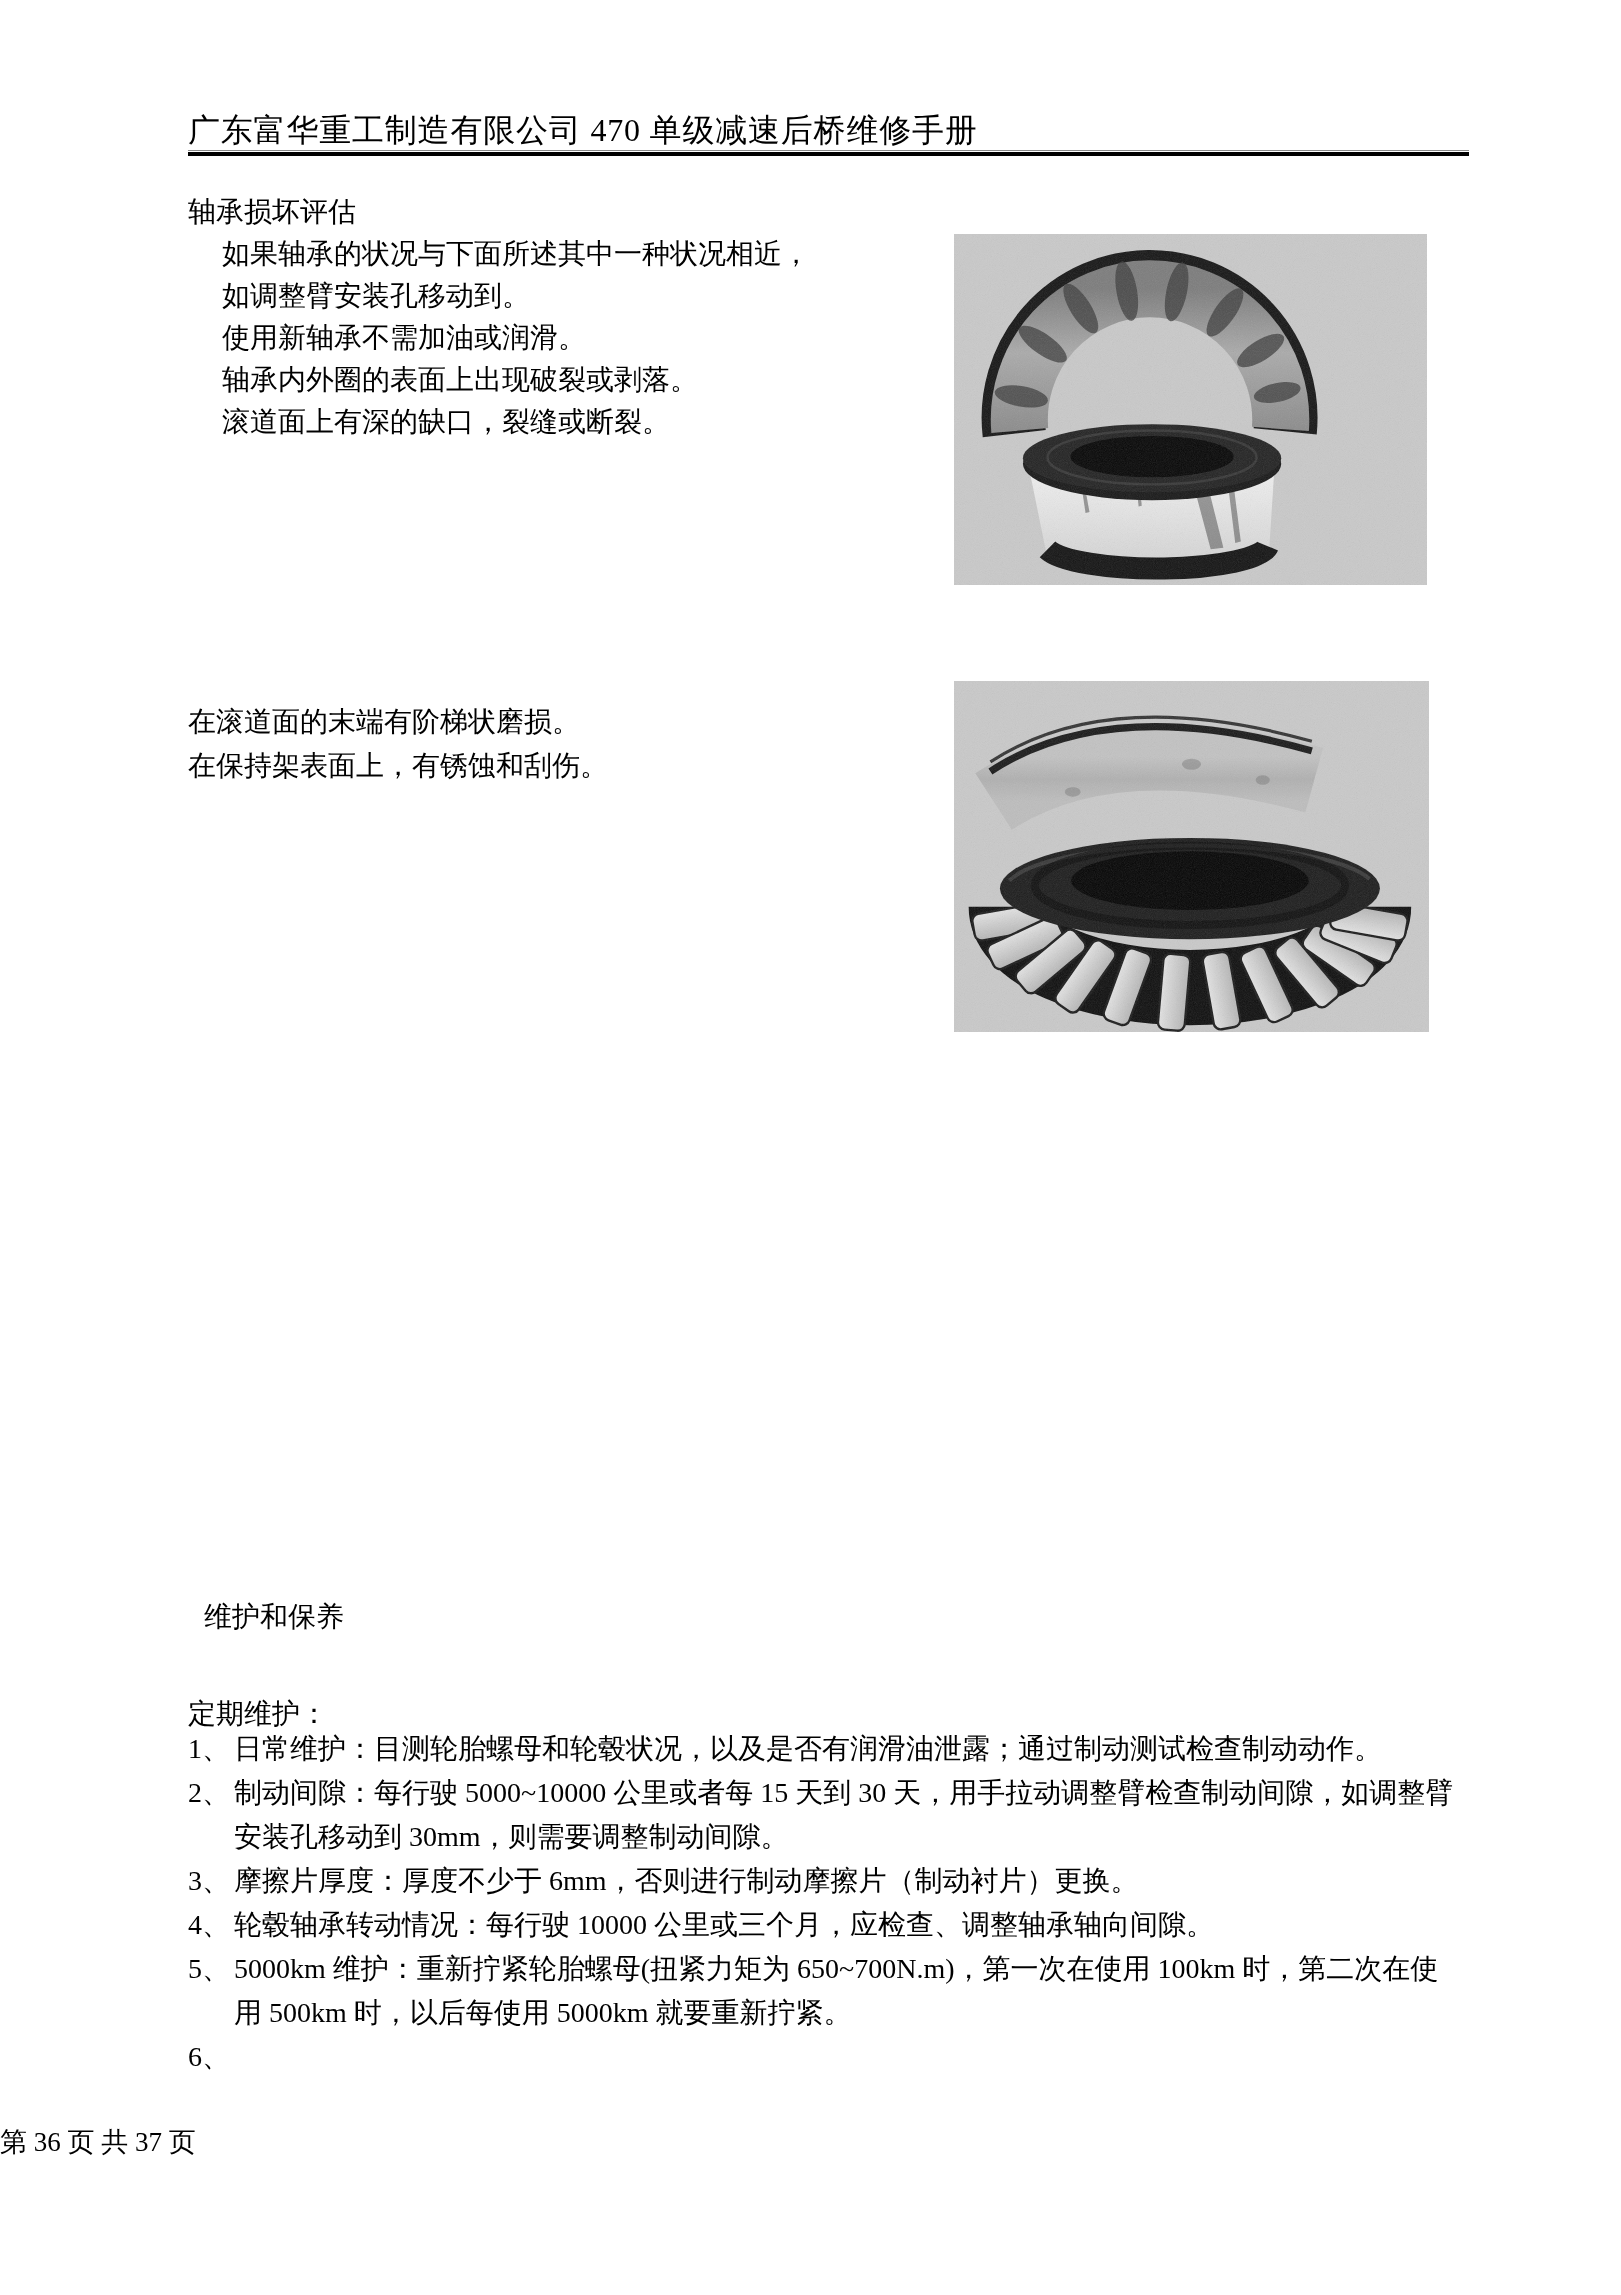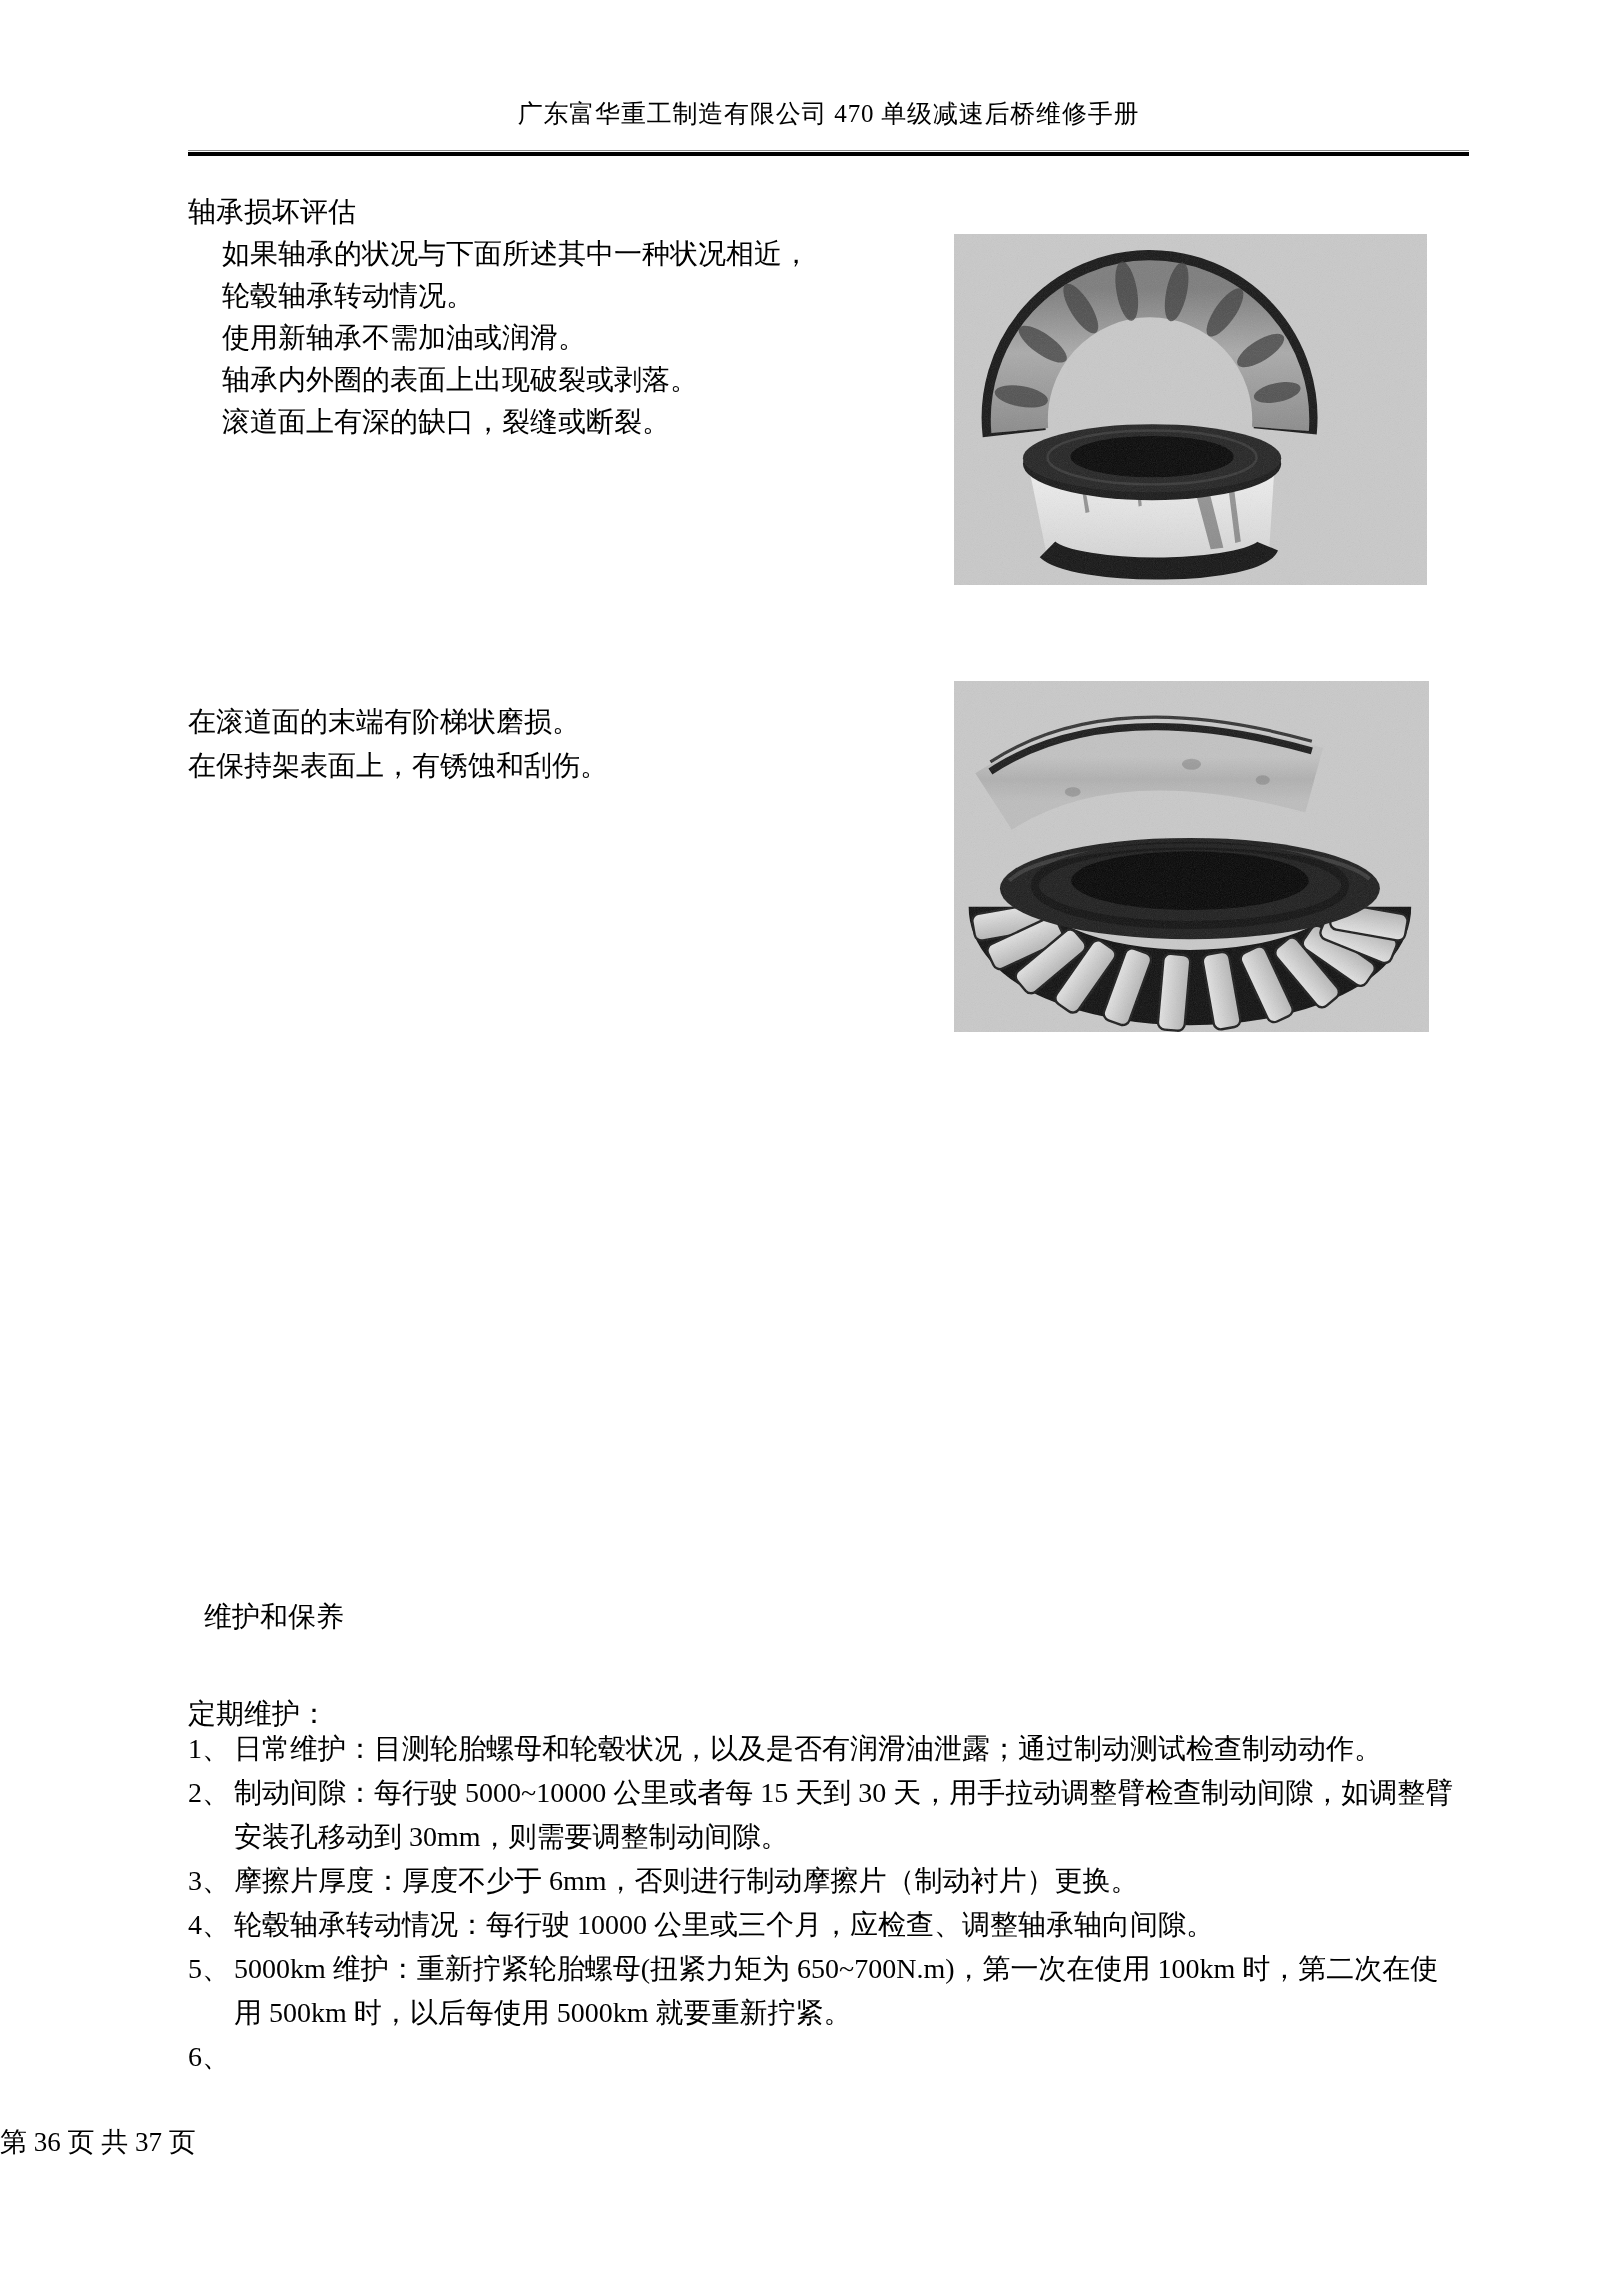--- a/index.html
+++ b/index.html
@@ -4,22 +4,22 @@
 <style>
   html,body{margin:0;padding:0;}
   body{
     width:1622px;height:2295px;background:#ffffff;position:relative;
     font-family:"Liberation Serif","DejaVu Serif",serif;
     color:#000;
     -webkit-font-smoothing:antialiased;
   }
   .abs{position:absolute;}
   .page-header-title{
-    top:96px;left:188px;width:1281px;text-align:center;
-    font-size:25px;line-height:36px;letter-spacing:0.8px;white-space:nowrap;
+    top:112px;left:188px;width:1281px;
+    font-size:32px;line-height:36px;letter-spacing:0.8px;white-space:nowrap;
   }
   .header-rule{top:150px;left:188px;width:1281px;height:6.3px;}
   .header-rule .thin{height:0.8px;background:#8a8a8a;margin-bottom:1.6px;}
   .header-rule .thick{height:4px;background:#000;}
   .s1-heading{top:194px;left:188px;font-size:28px;line-height:35px;}
   .s1-lines{top:233px;left:188px;width:736px;font-size:28px;line-height:42px;margin-left:34px;}
   .figure{background:#c9c9c9;overflow:hidden;}
   .figure1{left:954px;top:234px;width:473px;height:351px;}
   .figure2{left:954px;top:681px;width:475px;height:351px;}
   .s2-lines{top:700px;left:188px;width:736px;font-size:28px;line-height:44px;}
@@ -38,21 +38,21 @@
 
 <div class="abs header-rule">
   <div class="thin"></div>
   <div class="thick"></div>
 </div>
 
 <div class="abs s1-heading">轴承损坏评估</div>
 
 <div class="abs s1-lines">
   <div>如果轴承的状况与下面所述其中一种状况相近，</div>
-  <div>轮毂轴承转动情况。</div>
+  <div>如调整臂安装孔移动到。</div>
   <div>使用新轴承不需加油或润滑。</div>
   <div>轴承内外圈的表面上出现破裂或剥落。</div>
   <div>滚道面上有深的缺口，裂缝或断裂。</div>
 </div>
 
 <div class="abs figure figure1">
   <svg width="473" height="351" viewBox="0 0 597 443">
     <defs>
       <linearGradient id="bandGrad1" x1="0" y1="0" x2="0" y2="1">
         <stop offset="0" stop-color="#7c7c7c"></stop>

